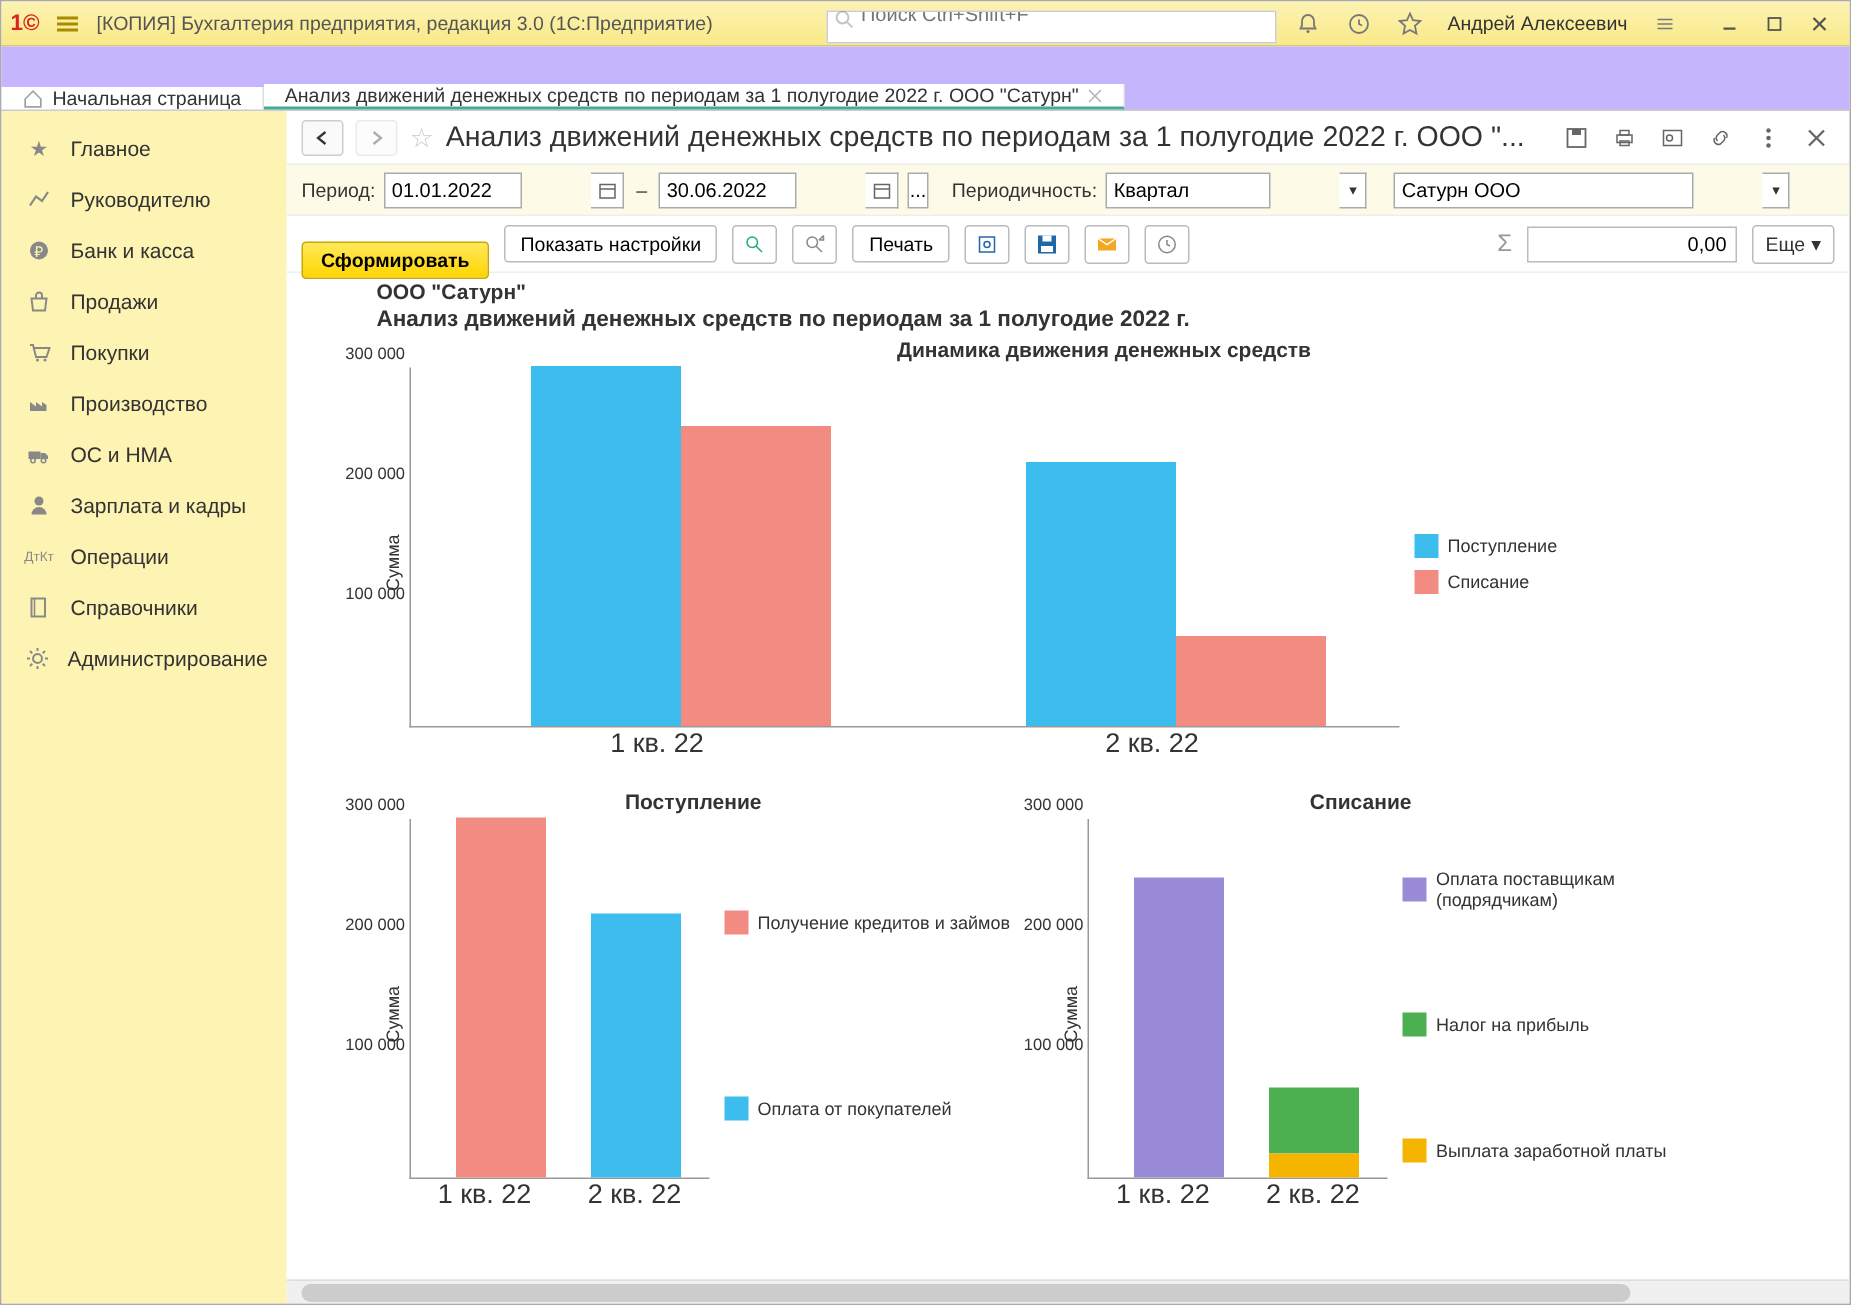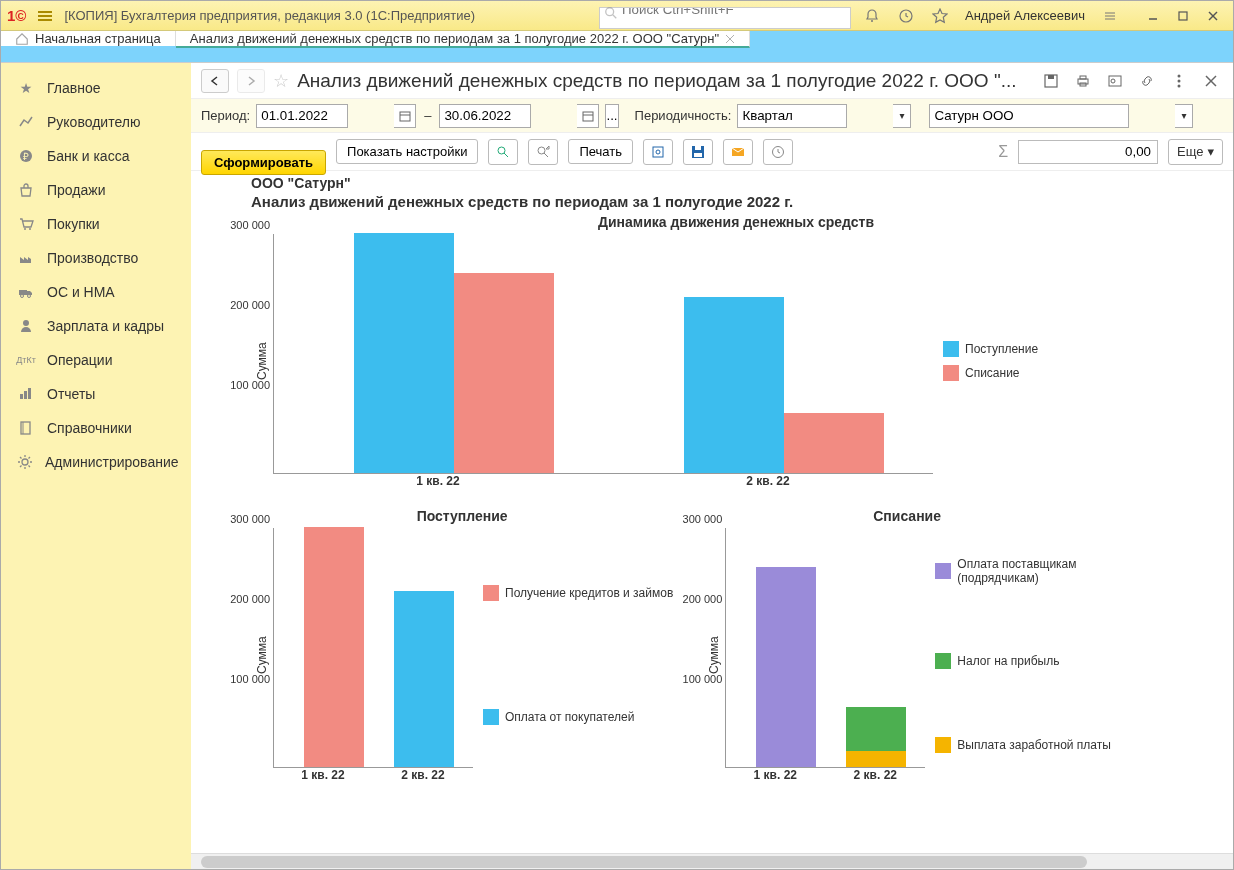--- a/index.html
+++ b/index.html
@@ -7,30 +7,30 @@
 
 .app { width: 1234px; height: 870px; background: #fff; display: flex; flex-direction: column; border: 1px solid #aaa; }
 
 
 .titlebar { height: 30px; background: linear-gradient(#fdf3b3, #f9e988); display: flex; align-items: center; padding: 0 6px; gap: 8px; border-bottom: 1px solid #d4c97a; }
 .titlebar .logo { color: #d22; font-weight: bold; font-size: 15px; }
 .titlebar .hamburger { display: flex; flex-direction: column; gap: 2px; cursor: pointer; padding: 4px; }
 .titlebar .hamburger span { width: 14px; height: 2px; background: #aa8a00; }
 .titlebar .title { color: #555; font-size: 13px; }
 .titlebar .search { margin-left: auto; }
-.titlebar .search input { width: 252px; height: 22px; border: 1px solid #ccc; padding: 0 6px 16px 22px; background: #fff; }
+.titlebar .search input { width: 300px; height: 22px; border: 1px solid #ccc; padding: 0 6px 16px 22px; background: #fff; }
 .titlebar .search-wrap { position: relative; }
 .titlebar .search-wrap .sicon { position: absolute; left: 5px; top: 4px; opacity: .5; }
 .titlebar .ticon { width: 26px; height: 26px; display: inline-flex; align-items: center; justify-content: center; color: #666; cursor: pointer; }
 .titlebar .user { color: #333; padding: 0 4px; }
 .titlebar .winbtns { display: flex; gap: 2px; margin-left: 8px; }
 .titlebar .winbtn { width: 28px; height: 22px; display: flex; align-items: center; justify-content: center; cursor: pointer; }
 
 
-.tabbar { height: 32px; background: #7dd3fc; border-bottom: 1px solid #ccc; display: flex; align-items: flex-start; }
+.tabbar { height: 43px; background: #c4b5fd; border-bottom: 1px solid #ccc; display: flex; align-items: flex-end; }
 .tab { display: flex; align-items: center; padding: 0 14px; gap: 6px; border-right: 1px solid #ddd; cursor: pointer; }
 .tab.home { background: #fff; }
 .tab.home .homeicon { opacity: .6; }
 .tab.active { background: #fff; border-bottom: 2px solid #4a9; }
 .tab .close { opacity: .5; }
 
 
 .body { flex: 1; display: flex; overflow: hidden; }
 .sidebar { width: 190px; background: #fdf3b3; padding: 8px 0; overflow-y: auto; }
 .sidebar .item { display: flex; align-items: center; gap: 12px; padding: 8px 16px; cursor: pointer; color: #333; font-size: 14px; }
@@ -74,21 +74,21 @@
 
 .chartblock { margin-top: 4px; }
 .chart-title { text-align: center; font-weight: bold; font-size: 14px; margin-bottom: 4px; }
 .chart { display: flex; }
 .plot { position: relative; border-left: 1px solid #999; border-bottom: 1px solid #999; }
 .ylabel { writing-mode: vertical-rl; transform: rotate(180deg); text-align: center; font-size: 12px; padding: 0 4px; }
 .ticks { position: absolute; left: -58px; top: 0; width: 54px; height: 100%; }
 .tick { position: absolute; right: 0; font-size: 11px; text-align: right; width: 54px; transform: translateY(-50%); }
 .bars { position: absolute; bottom: 0; display: flex; align-items: flex-end; }
 .bar { display: inline-block; }
-.xlabels { display: flex; font-size: 12px; font-weight: bold; }
+.xlabels { display: flex; font-size: 18px; }
 .xlabels span { text-align: center; }
 .legend { font-size: 12px; display: flex; flex-direction: column; gap: 8px; padding-left: 10px; justify-content: center; }
 .legend .li { display: flex; align-items: center; gap: 6px; }
 .legend .sw { width: 16px; height: 16px; }
 
 .c-blue { background: #3cbdee; }
 .c-red { background: #f28b82; }
 .c-purple { background: #9a8bd9; }
 .c-green { background: #4caf50; }
 .c-yellow { background: #f5b400; }
@@ -254,30 +254,20 @@
           </span>
           <span>Зарплата и кадры</span>
         </div>
       <div class="item">
           <span class="sicon" style="font-size:9px;color:#888;">ДтКт</span>
           <span>Операции</span>
         </div>
       <div class="item">
           <span class="sicon">
             <svg width="16" height="16">
-              <rect x="2" y="8" width="3" height="5" fill="#888"></rect>
-              <rect x="6" y="5" width="3" height="8" fill="#888"></rect>
-              <rect x="10" y="2" width="3" height="11" fill="#888"></rect>
-            </svg>
-          </span>
-          <span>Отчеты</span>
-        </div>
-      <div class="item">
-          <span class="sicon">
-            <svg width="16" height="16">
               <rect x="3" y="2" width="9" height="12" fill="none" stroke="#888" stroke-width="1.3"></rect>
               <line x1="5" y1="2" x2="5" y2="14" stroke="#888"></line>
             </svg>
           </span>
           <span>Справочники</span>
         </div>
       <div class="item">
           <span class="sicon">
             <svg width="16" height="16">
               <circle cx="8" cy="8" r="3" fill="none" stroke="#888" stroke-width="1.3"></circle>

